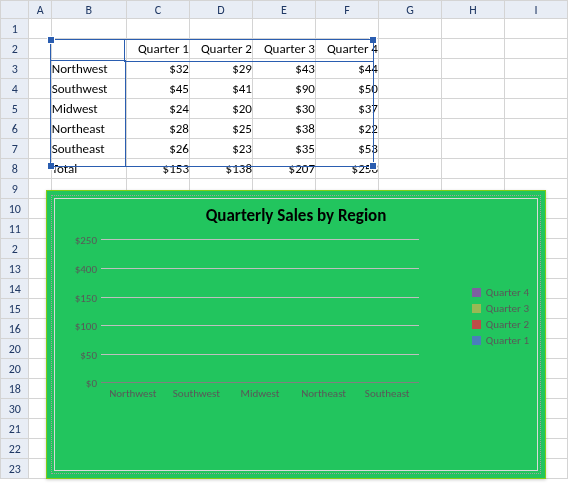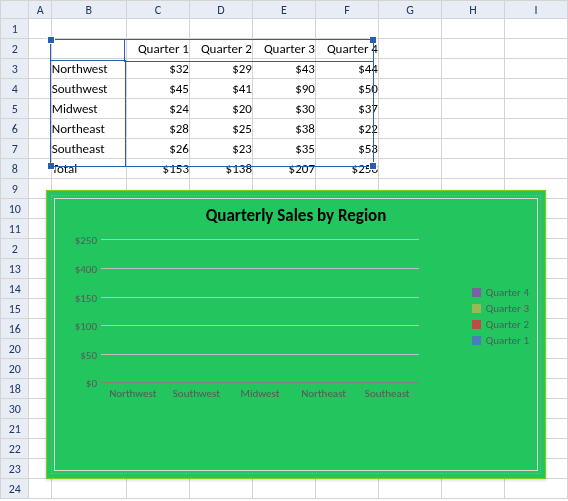--- a/index.html
+++ b/index.html
@@ -333,32 +333,20 @@
           <td class="cell"></td>
           <td class="cell"></td>
           <td class="cell"></td>
           <td class="cell"></td>
           <td class="cell"></td>
           <td class="cell"></td>
           <td class="cell"></td>
         </tr>
   <tr>
           <th class="rowh">23</th>
-          <td class="cell"></td>
-          <td class="cell"></td>
-          <td class="cell"></td>
-          <td class="cell"></td>
-          <td class="cell"></td>
-          <td class="cell"></td>
-          <td class="cell"></td>
-          <td class="cell"></td>
-          <td class="cell"></td>
-        </tr>
-  <tr>
-          <th class="rowh">24</th>
           <td class="cell"></td>
           <td class="cell"></td>
           <td class="cell"></td>
           <td class="cell"></td>
           <td class="cell"></td>
           <td class="cell"></td>
           <td class="cell"></td>
           <td class="cell"></td>
           <td class="cell"></td>
         </tr>

